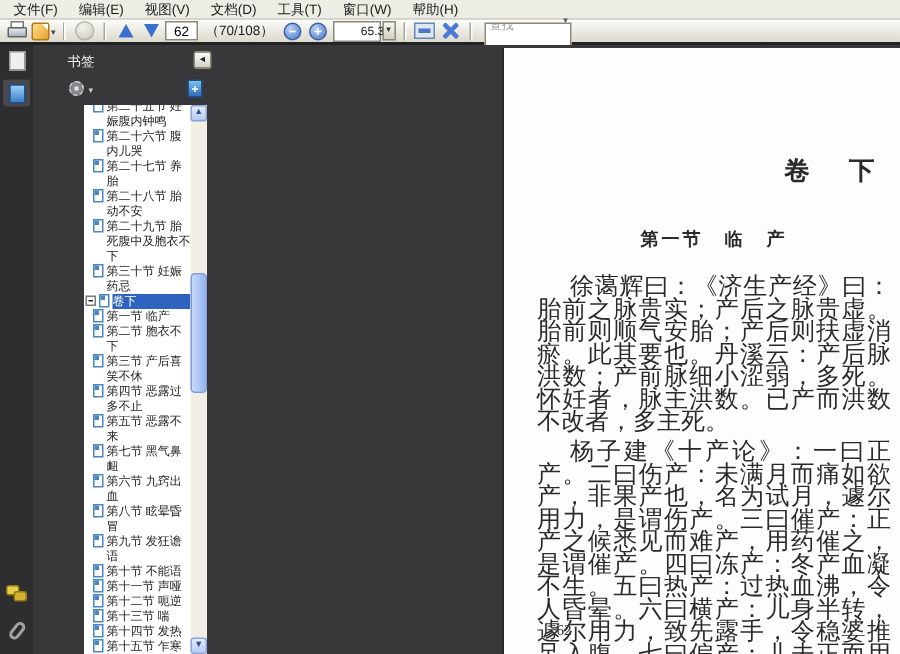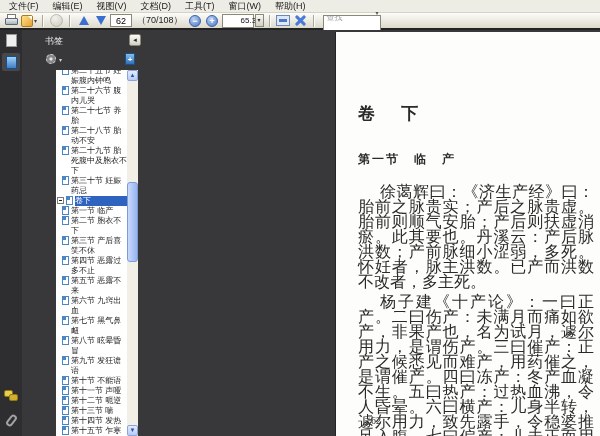--- a/index.html
+++ b/index.html
@@ -105,23 +105,23 @@
   .bm-scroll { position:absolute; right:0; top:0; bottom:0; width:11px; background:#f1efe6; }
   .sb-btn { position:absolute; left:0; width:11px; height:11px; border:1px solid #8aa4e0; border-radius:2px;
     background:linear-gradient(#e3ecfd,#b9cbf4); font-size:6px; color:#2c4fa0; text-align:center; line-height:9px; }
   .sb-up { top:0; } .sb-down { bottom:0; }
   .sb-thumb { position:absolute; left:0; top:112px; width:11px; height:80px; border:1px solid #7a9bd8; border-radius:3px;
     background:linear-gradient(90deg,#cadafc,#96b4f0); }
 
   
   .page { position:absolute; left:336px; top:2px; right:-8px; bottom:-8px; background:#fdfdfb;
     box-shadow:-1px 0 0 #242426; color:#2a2a2a; font-family:"Liberation Serif", serif; }
-  .page-title { position:absolute; left:22px; width:236px; top:70px; text-align:left;
+  .page-title { position:absolute; left:22px; width:236px; top:70px; text-align:right;
     font-size:17px; font-weight:bold; letter-spacing:11px; white-space:pre; }
-  .section-heading { position:absolute; left:22px; width:236px; top:119px; text-align:left;
+  .section-heading { position:absolute; left:22px; width:236px; top:119px; text-align:center;
     font-size:12px; font-weight:bold; letter-spacing:2px; white-space:pre; }
   .page-body { position:absolute; left:22px; top:152px; width:236px; }
   .page-body p { font-size:16px; line-height:15px; text-align:justify; text-indent:22px; }
   .page-body p + p { margin-top:5px; }
   .folio { position:absolute; left:35px; top:383px; font-size:10px; }
 </style>
 </head>
 <body>
 
 <div class="menubar" id="menubar">
@@ -259,25 +259,25 @@
           <div class="bm-row lv1">
             <span class="bm-icon"></span>
             <span class="bm-label">第四节 恶露过多不止</span>
           </div>
           <div class="bm-row lv1">
             <span class="bm-icon"></span>
             <span class="bm-label">第五节 恶露不来</span>
           </div>
           <div class="bm-row lv1">
             <span class="bm-icon"></span>
+            <span class="bm-label">第七节 黑气鼻衄</span>
+          </div>
+          <div class="bm-row lv1">
+            <span class="bm-icon"></span>
             <span class="bm-label">第六节 九窍出血</span>
-          </div>
-          <div class="bm-row lv1">
-            <span class="bm-icon"></span>
-            <span class="bm-label">第七节 黑气鼻衄</span>
           </div>
           <div class="bm-row lv1">
             <span class="bm-icon"></span>
             <span class="bm-label">第八节 眩晕昏冒</span>
           </div>
           <div class="bm-row lv1">
             <span class="bm-icon"></span>
             <span class="bm-label">第九节 发狂谵语</span>
           </div>
           <div class="bm-row lv1">

